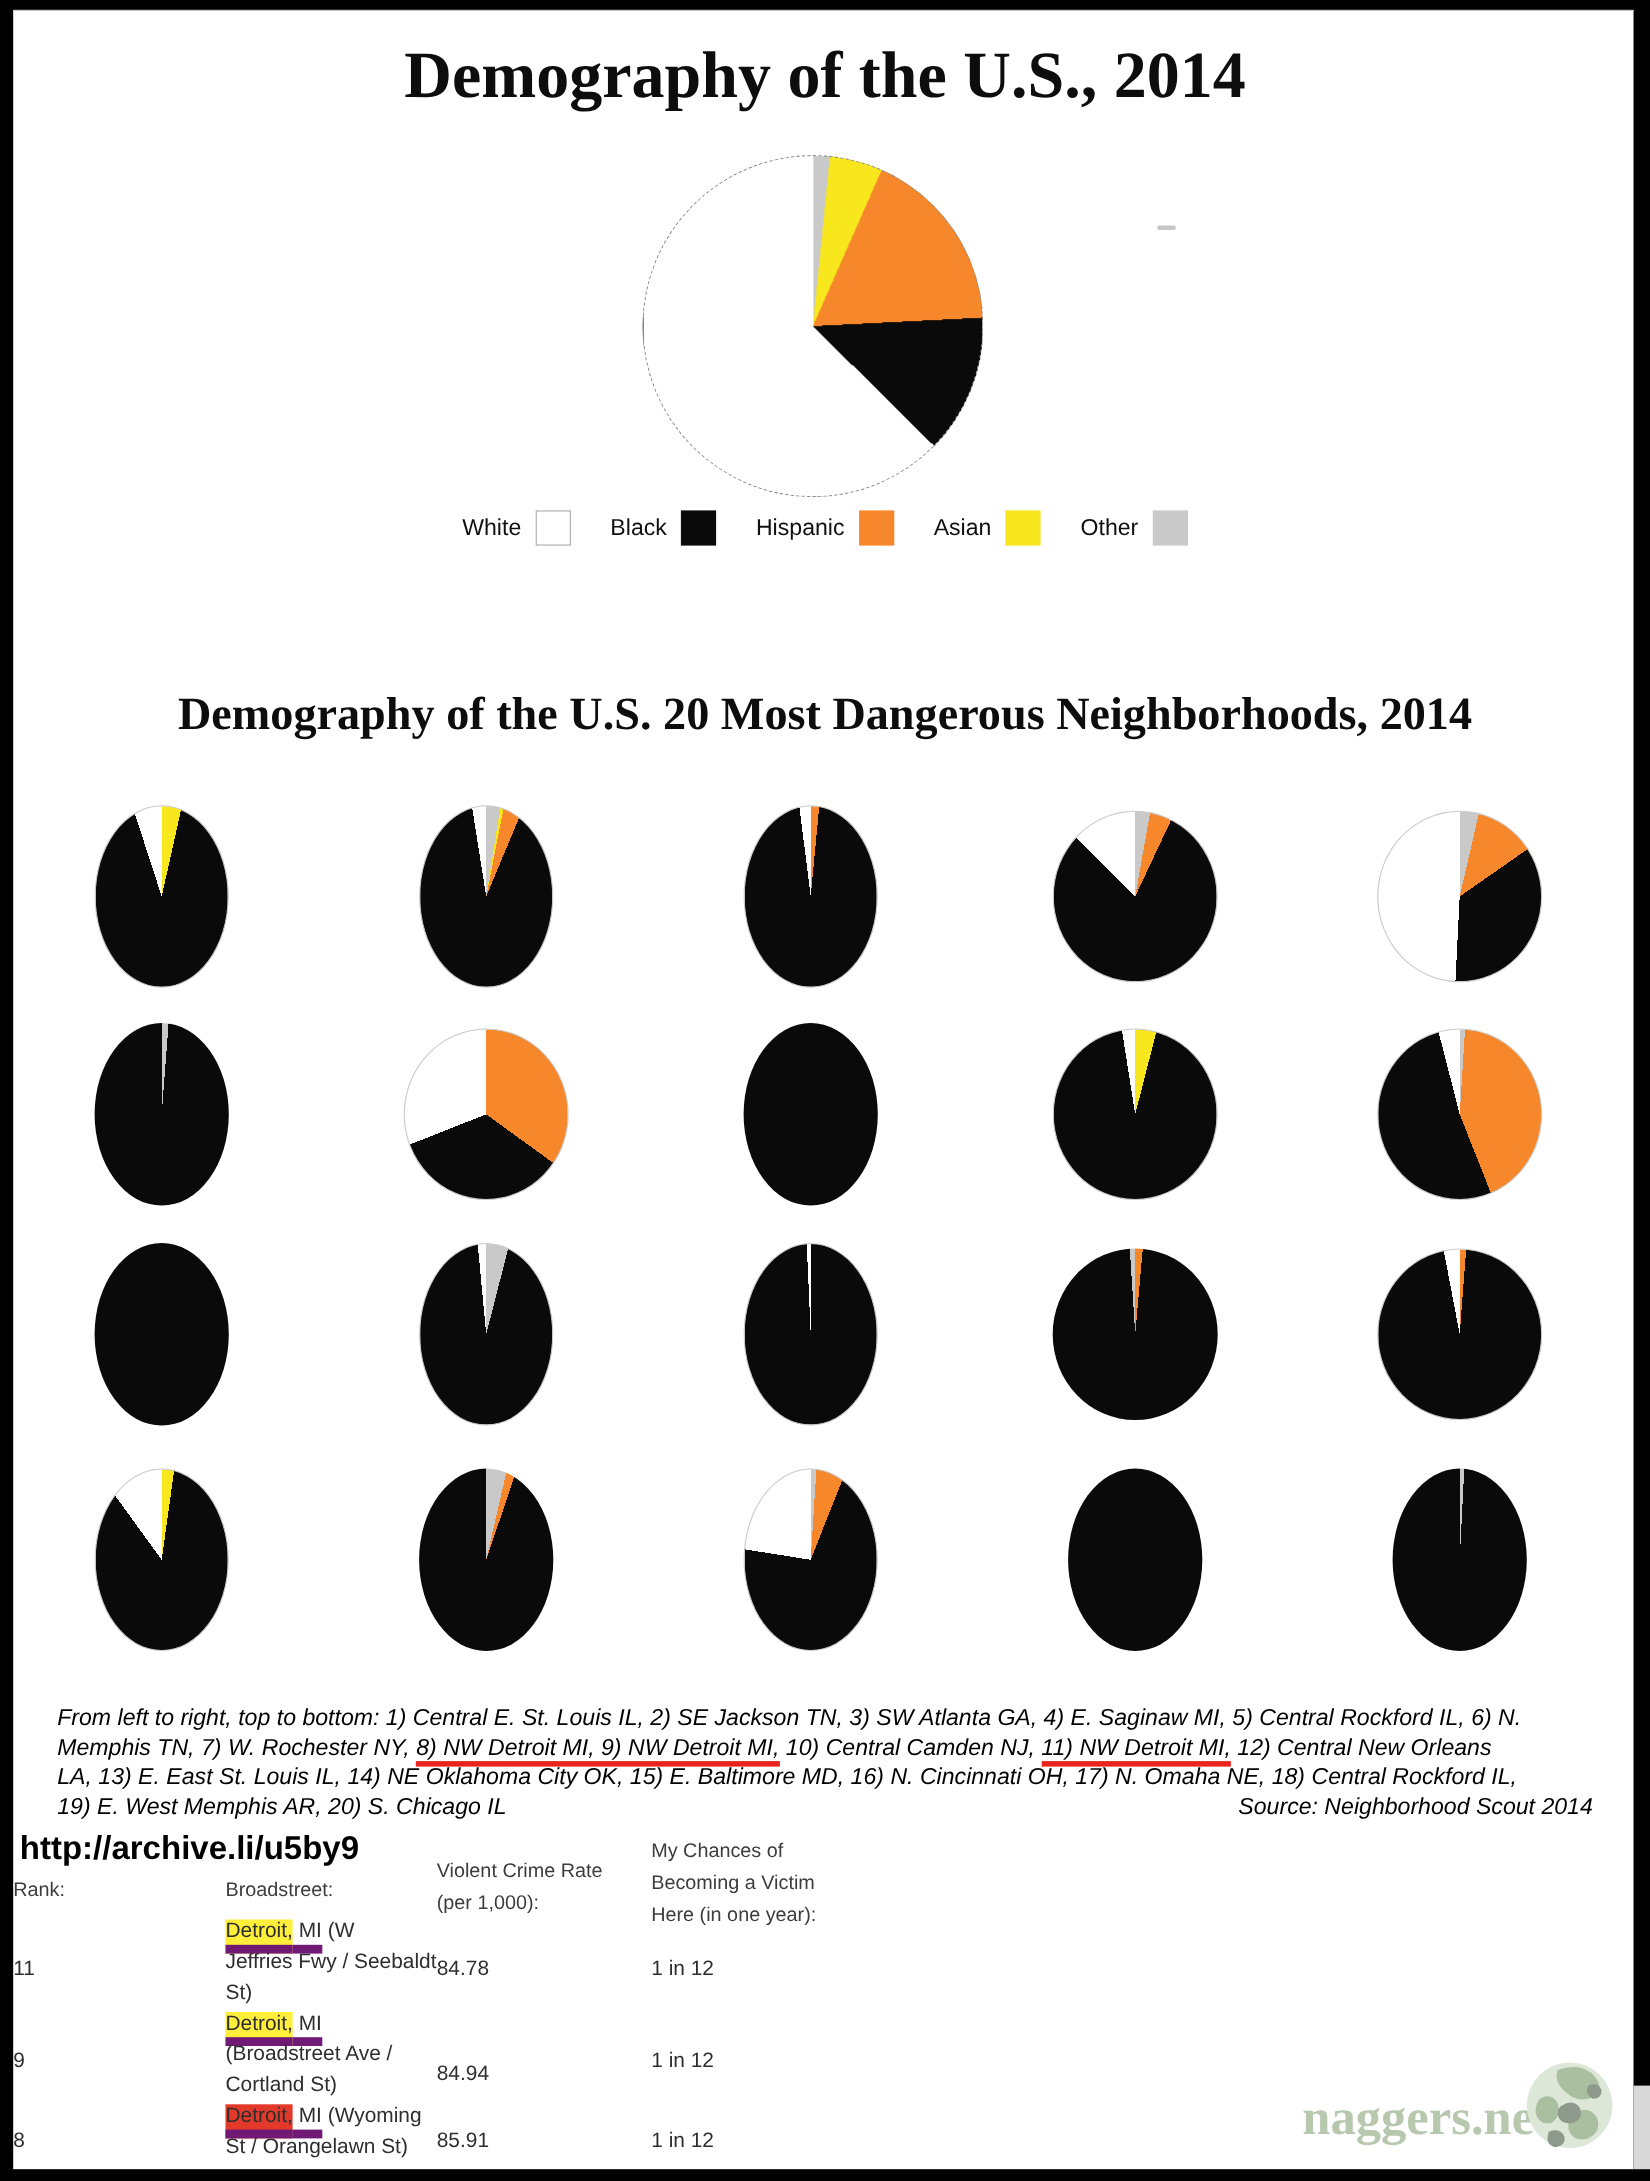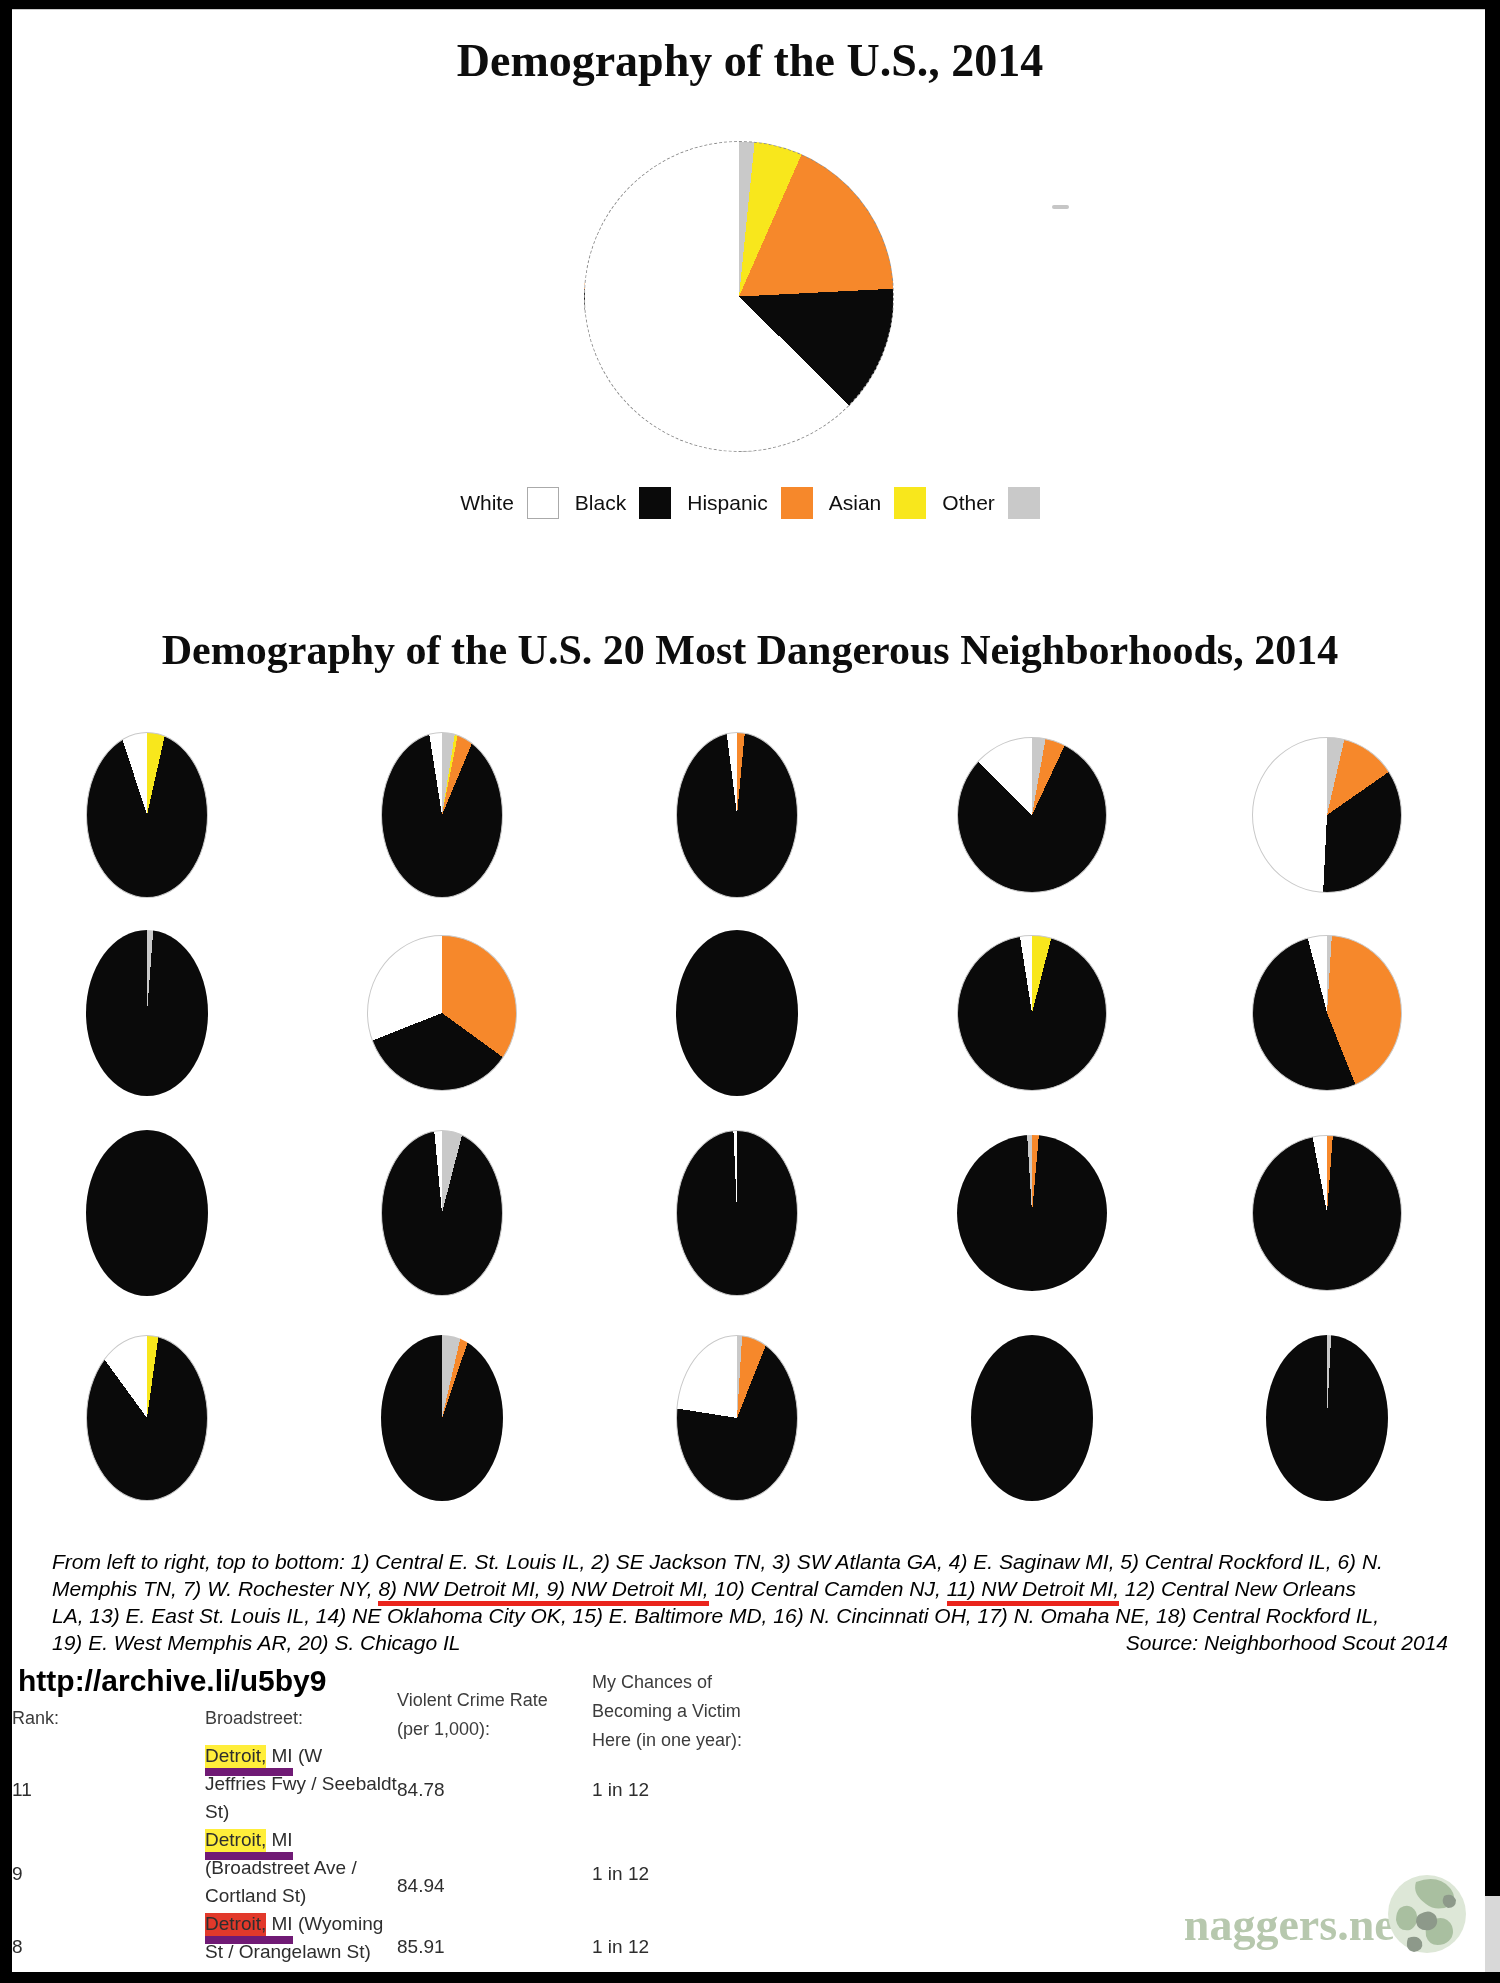--- a/index.html
+++ b/index.html
@@ -8,29 +8,29 @@
     font-family:"Liberation Sans", sans-serif; overflow:hidden;
   }
   .page {
     position:absolute; left:12px; top:9px; right:15px; bottom:11px;
     background:#fff; border-top:1px solid #c9c9c9;
   }
   .big-title {
     position:absolute; left:0; right:0; text-align:center;
     font-family:"Liberation Serif", serif; font-weight:bold; color:#0d0d0d;
   }
-  #title1 { top:34px; font-size:46px; }
+  #title1 { top:34px; font-size:60px; }
   #title2 { top:626px; font-size:42px; }
   #big-pie {
     position:absolute; left:584px; top:141px; width:310px; height:311px;
     border-radius:50%; border:1px dashed #8d8d8d; box-sizing:border-box;
   }
   #legend {
     position:absolute; left:0; right:0; top:464px;
-    display:flex; justify-content:center; align-items:center; gap:16px;margin-top:23px;
+    display:flex; justify-content:center; align-items:center; gap:36px;
   }
   .legend-item { display:flex; align-items:center; gap:13px; font-size:21px; color:#101010; }
   .legend-swatch { width:32px; height:32px; display:inline-block; box-sizing:border-box; }
   .small-pie { position:absolute; border-radius:50%; box-sizing:border-box; }
   #caption {
     position:absolute; left:52px; width:1396px; top:1548px;
     font-style:italic; font-size:21px; line-height:27px; color:#000;
   }
   .cap-line { white-space:nowrap; }
   .cap-last { display:flex; justify-content:space-between; white-space:nowrap; }

